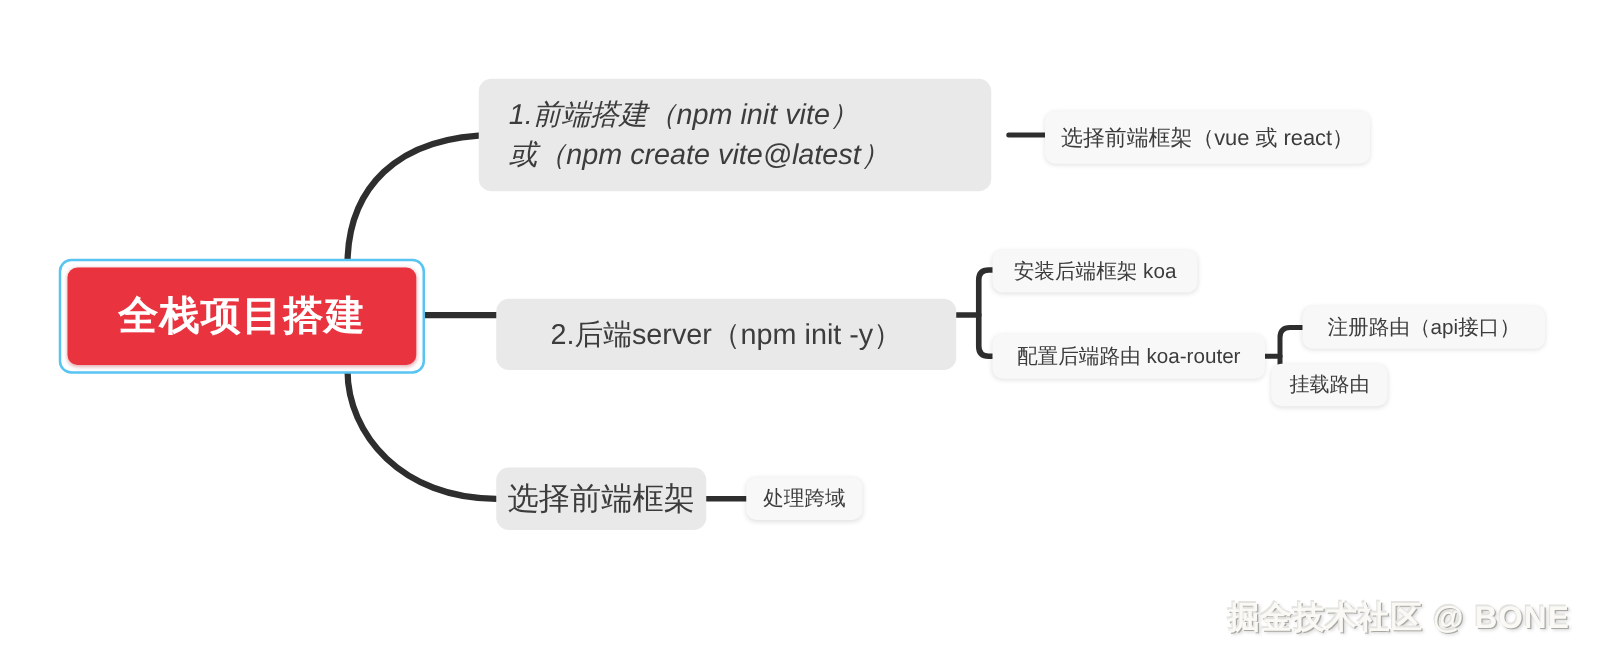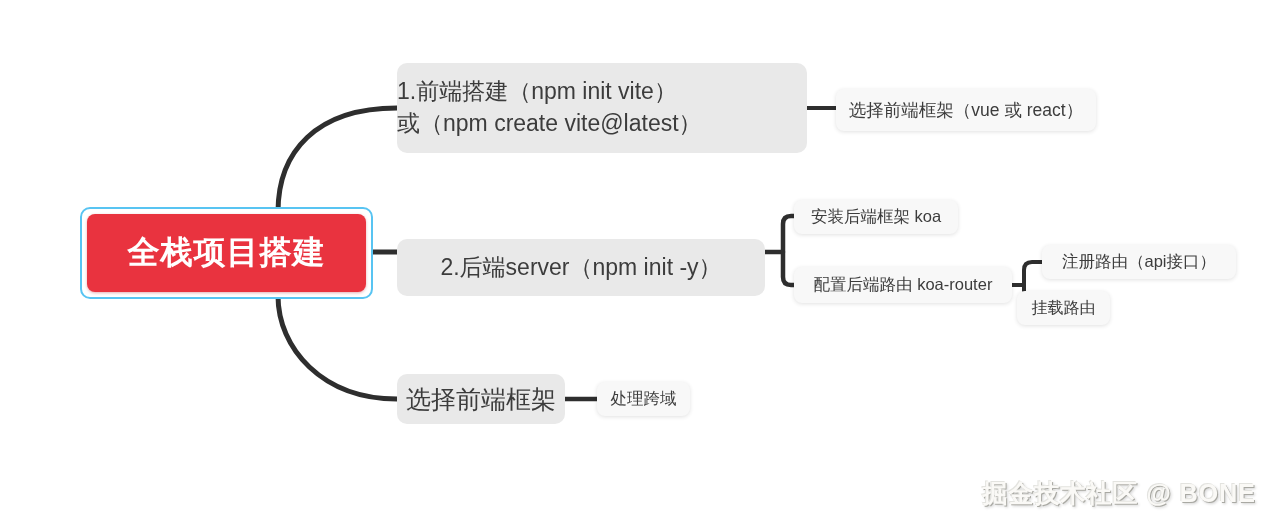--- a/index.html
+++ b/index.html
@@ -13,42 +13,42 @@
   }
   #wires { position:absolute; left:0; top:0; width:1284px; height:520px; }
   #wires path { fill:none; stroke:#2e2e2e; stroke-linecap:round; }
 
   .node { position:absolute; box-sizing:border-box; display:flex; align-items:center; color:#3c3c3c; }
 
   
   .root-sel {
     left:47px; top:207px; width:293px; height:92px;
     border:2px solid #58c4f2; border-radius:10px;
-    background:#ffffff; padding:5px;margin-left:33px;
+    background:#ffffff; padding:5px;
   }
   .root-red {
     width:100%; height:100%;
     background:#e9333f; border-radius:8px;
     display:flex; align-items:center; justify-content:center;
     color:#ffffff; font-size:32px; font-weight:bold; letter-spacing:1px;
     box-shadow: 0 1px 3px rgba(180,30,40,.35);
   }
 
   .branch {
     background:#e9e9e9; border-radius:10px;
     font-size:23px; line-height:1.38;
   }
   .leaf {
     background:#f8f8f8; border-radius:8px;
     box-shadow: 0 1px 4px rgba(0,0,0,.12);
     font-size:17px; justify-content:center;
     white-space:nowrap;
   }
 
-  .b1 { left:397px; top:63px;  width:410px; height:90px; white-space:pre-line; }
+  .b1 { left:383px; top:63px;  width:410px; height:90px; padding-left:24px; white-space:pre-line;font-style:italic; }
   .c11{ left:836px; top:89px;  width:260px; height:42px; font-size:17.5px; }
   .b2 { left:397px; top:239px; width:368px; height:57px; justify-content:center; }
   .c21{ left:794px; top:200px; width:164px; height:34px; font-size:16.5px; }
   .c22{ left:794px; top:267px; width:218px; height:36px; font-size:16.5px; }
   .g1 { left:1042px; top:245px; width:194px; height:34px; font-size:16.5px; }
   .g2 { left:1017px; top:291px; width:93px;  height:34px; font-size:16px; }
   .b3 { left:397px; top:374px; width:168px; height:50px; font-size:25px; justify-content:center; }
   .c31{ left:597px; top:382px; width:93px;  height:34px; font-size:16.5px; }
 
   .watermark {

